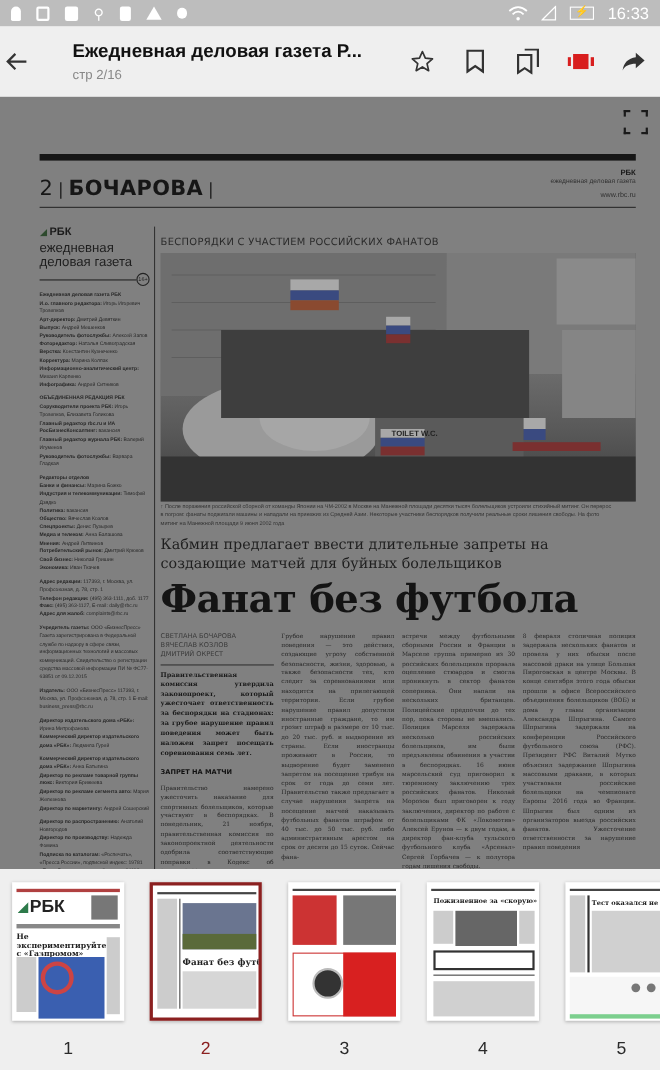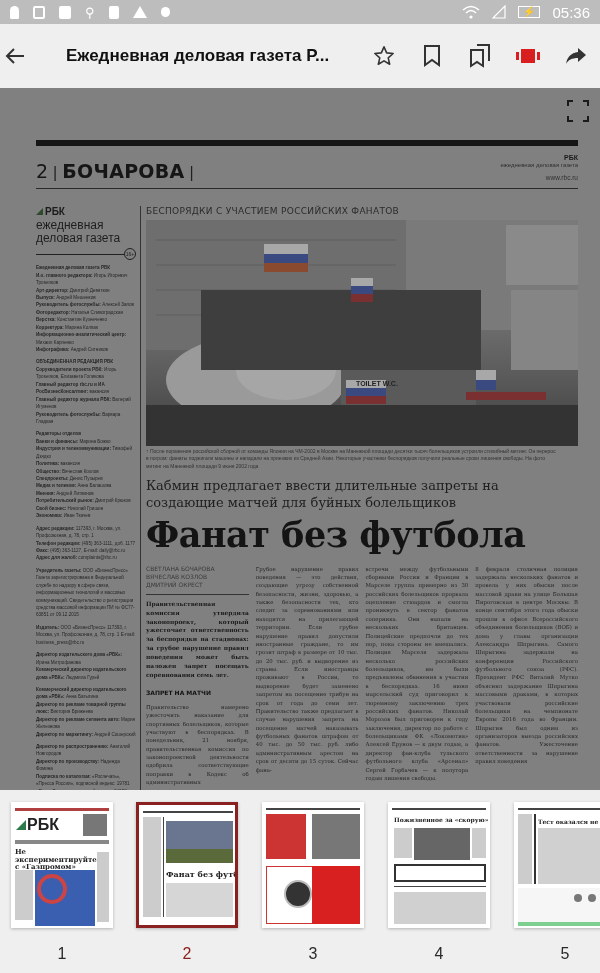--- a/index.html
+++ b/index.html
@@ -51,21 +51,21 @@
   .logo-mark { width: 7px; height: 7px; background: #2d4a2d; clip-path: polygon(0 100%, 100% 0, 100% 100%); }
   .leftcol .tag { font-size: 12px; color: #1e1e1e; line-height: 1.05; margin-top: 2px; }
   .age-row { display: flex; align-items: center; margin-top: 4px; }
   .age-row .ln { flex: 1; height: 1px; background: #222; }
   .age { width: 12px; height: 12px; border-radius: 6px; border: 1px solid #222; font-size: 5px; display: flex; align-items: center; justify-content: center; color: #222; }
   .imprint { font-size: 4.6px; color: #262626; line-height: 1.62; margin-top: 4px; }
   .imprint b { font-weight: bold; }
   .imprint .gap { height: 5px; }
   .vrule { position: absolute; left: 104px; top: 66px; width: 1px; height: 640px; background: #333; }
 
-  .maincol { position: absolute; left: 110px; top: 66px; width: 432px; }
+  .maincol { position: absolute; left: 110px; top: 76px; width: 432px; }
   .kicker { font-size: 9px; color: #2b2b2b; letter-spacing: 0.3px; font-family: "DejaVu Sans", sans-serif; }
   .photo { margin-top: 4px; width: 432px; height: 226px; position: relative; overflow: hidden; background: linear-gradient(180deg, #6b6b6b 0%, #727272 40%, #5a5a5a 70%, #3e3e3e 100%); }
   .caption { font-size: 5px; color: #333; line-height: 1.45; margin-top: 2px; width: 410px; }
   .deck { font-size: 13px; color: #1e1e1e; font-family: "DejaVu Serif", serif; line-height: 1.3; margin-top: 8px; }
   .headline { font-size: 35px; font-weight: bold; color: #141414; font-family: "DejaVu Serif", serif; margin-top: 2px; letter-spacing: -0.5px; }
   .cols { display: flex; gap: 7px; margin-top: 10px; }
   .col { width: 103px; font-size: 5.4px; line-height: 1.55; color: #262626; font-family: "DejaVu Serif", serif; text-align: justify; }
   .byline { font-size: 6px; color: #3a3a3a; line-height: 1.35; font-family: "DejaVu Sans", sans-serif; }
   .col-rule { height: 1px; background: #333; margin: 5px 0; }
   .lede { font-weight: bold; color: #1a1a1a; font-size: 5.9px; line-height: 1.5; }
@@ -98,32 +98,33 @@
         <path d="M1 5 Q9 -2 17 5" stroke="#fff" stroke-width="1.6" fill="none"></path>
         <path d="M4 8 Q9 3 14 8" stroke="#fff" stroke-width="1.6" fill="none"></path>
         <circle cx="9" cy="12" r="1.6" fill="#fff"></circle>
       </svg>
     <svg width="14" height="14" viewBox="0 0 14 14">
         <path d="M1 13 L13 1 L13 13 Z" stroke="#fff" stroke-width="1.2" fill="none"></path>
       </svg>
     <div class="battery">
         <span>⚡</span>
       </div>
-    <span class="sb-time">05:36</span>
+    <span class="sb-time">16:33</span>
   </div>
 </div>
 
 <div class="appbar">
   <div class="back">
     <svg width="20" height="18" viewBox="0 0 20 18">
         <path d="M19 9 H2 M9 2 L2 9 L9 16" stroke="#333" stroke-width="2" fill="none"></path>
       </svg>
   </div>
   <div class="title-block">
     <div class="title">Ежедневная деловая газета Р...</div>
+    <div class="subtitle">стр 2/16</div>
   </div>
   <div class="actions">
     <div class="act">
       <svg width="22" height="22" viewBox="0 0 24 24">
           <path d="M12 2 L14.9 8.6 L22 9.3 L16.6 14 L18.2 21 L12 17.3 L5.8 21 L7.4 14 L2 9.3 L9.1 8.6 Z" stroke="#333" stroke-width="1.7" fill="none" stroke-linejoin="round"></path>
         </svg>
     </div>
     <div class="act">
       <svg width="18" height="22" viewBox="0 0 18 22">
           <path d="M2 1 H16 V20 L9 15 L2 20 Z" stroke="#333" stroke-width="2" fill="none"></path>

